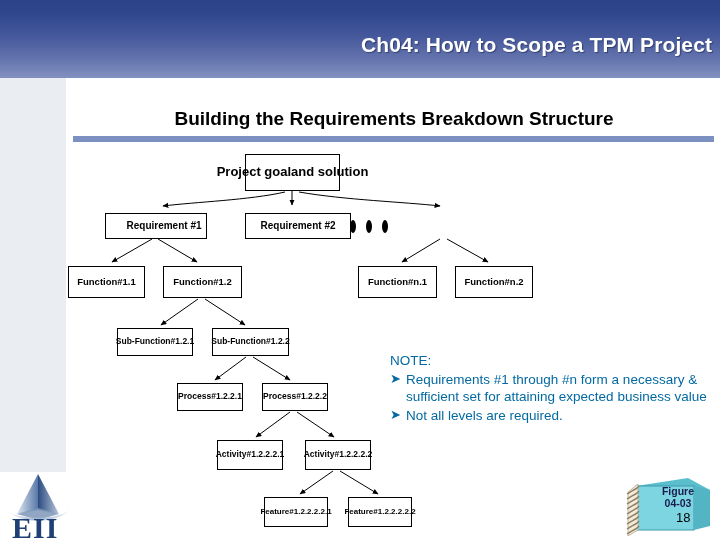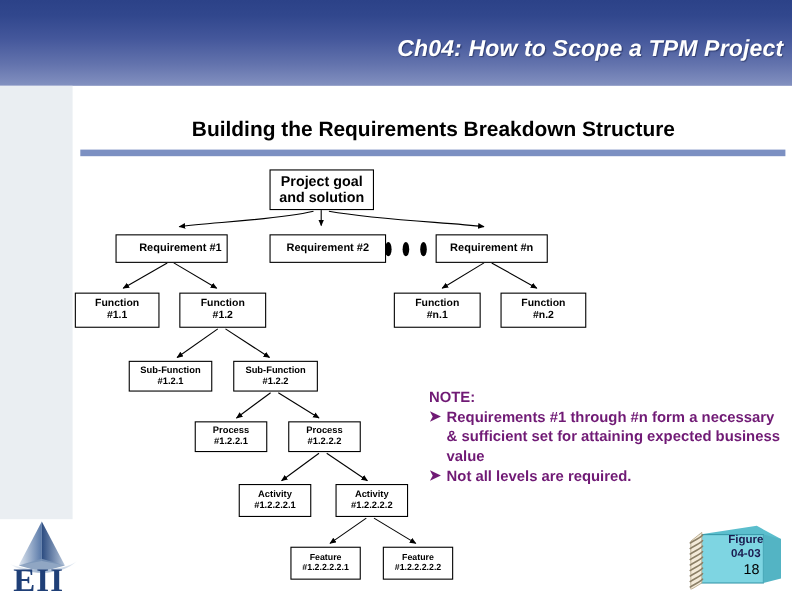--- a/index.html
+++ b/index.html
@@ -34,21 +34,20 @@
     position: absolute;
     left: 0; top: 33px;
     width: 712px;
     text-align: right;
     color: #ffffff;
     font-size: 21px;
     font-weight: bold;
     letter-spacing: 0.1px;
     text-shadow: 1px 1px 1px rgba(20,30,70,0.55);
     white-space: nowrap;
-    font-style: italic;
   }
   
   #side-panel {
     position: absolute;
     left: 0; top: 78px;
     width: 66px;
     height: 394px;
     background: #eaeef2;
   }
   
@@ -69,21 +68,20 @@
     height: 6px;
     background: #7c90c2;
   }
   
   .node {
     position: absolute;
     border: 1px solid #000000;
     background: #ffffff;
     box-sizing: border-box;
     display: flex;
-    flex-direction: column;
     align-items: center;
     justify-content: center;
     text-align: center;
     color: #000000;
     line-height: 1.12;
     font-weight: bold;
   }
   .node .ln { display: block; white-space: nowrap; }
   .node-root { font-size: 13px; }
   .node-req  { font-size: 10px; }
@@ -106,23 +104,23 @@
     left: 0; top: 0;
     width: 720px;
     height: 540px;
     pointer-events: none;
   }
   
   #note-block {
     position: absolute;
     left: 390px; top: 352px;
     width: 325px;
-    color: #701a75;
+    color: #0369a1;
     font-size: 13.5px;
-    font-weight: bold;
+    font-weight: normal;
     line-height: 1.30;
   }
   #note-heading { margin: 0 0 0 0; }
   .note-item {
     display: flex;
     align-items: flex-start;
     margin-top: 1px;
   }
   .note-bullet {
     width: 16px;
@@ -232,23 +230,20 @@
   </div>
 
   <div class="node node-req" style="left:105px; top:213px; width:102px; height:26px;padding-left:16px;">
     <span class="ln">Requirement #1</span>
   </div>
 
   <div class="node node-req" style="left:245px; top:213px; width:106px; height:26px;">
     <span class="ln">Requirement #2</span>
   </div>
 
-  <div class="node node-req" style="left:396px; top:213px; width:102px; height:26px;">
-    <span class="ln">Requirement #n</span>
-  </div>
 
   <div class="ell-dot" style="left:350px; top:220px;"></div>
   <div class="ell-dot" style="left:366px; top:220px;"></div>
   <div class="ell-dot" style="left:382px; top:220px;"></div>
 
   <div class="node node-fn" style="left:68px; top:266px; width:77px; height:32px;">
     <span class="ln">Function</span>
     <span class="ln">#1.1</span>
   </div>
 

